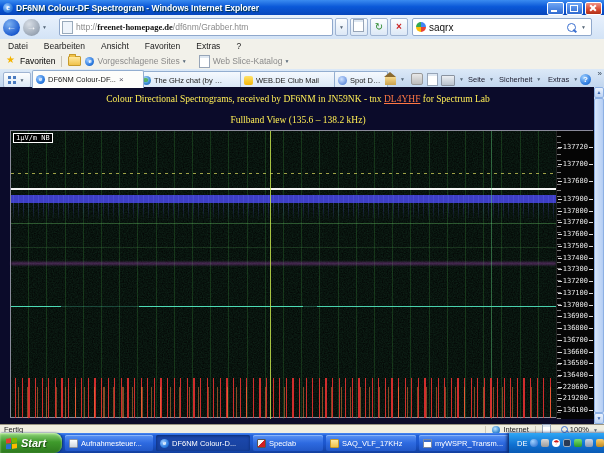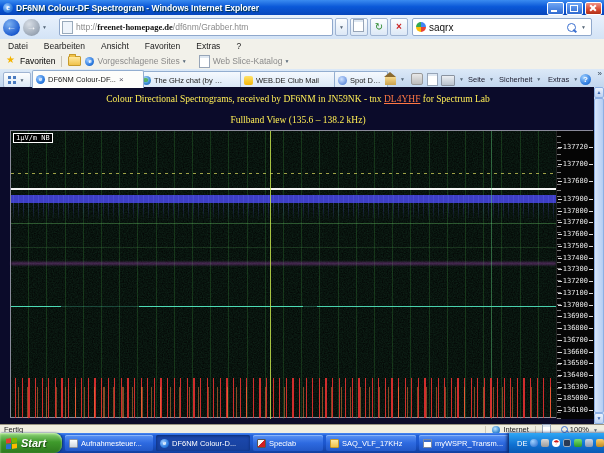--- a/index.html
+++ b/index.html
@@ -338,22 +338,22 @@
         <span class="fq" style="top:135px">137300</span>
         <span class="fq" style="top:147px">137200</span>
         <span class="fq" style="top:159px">137100</span>
         <span class="fq" style="top:171px">137000</span>
         <span class="fq" style="top:182px">136900</span>
         <span class="fq" style="top:194px">136800</span>
         <span class="fq" style="top:206px">136700</span>
         <span class="fq" style="top:218px">136600</span>
         <span class="fq" style="top:229px">136500</span>
         <span class="fq" style="top:241px">136400</span>
-        <span class="fq" style="top:253px">136300</span>
-        <span class="fq" style="top:264px">185000</span>
+        <span class="fq" style="top:253px">228600</span>
+        <span class="fq" style="top:264px">219200</span>
         <span class="fq" style="top:276px">136100</span>
       </div>
     </div>
   </div>
 
   <div class="abs scrollbar">
     <span class="sb-btn" style="top:0;">▲</span>
     <span class="sb-thumb"></span>
     <span class="sb-btn" style="bottom:0;">▼</span>
   </div>

